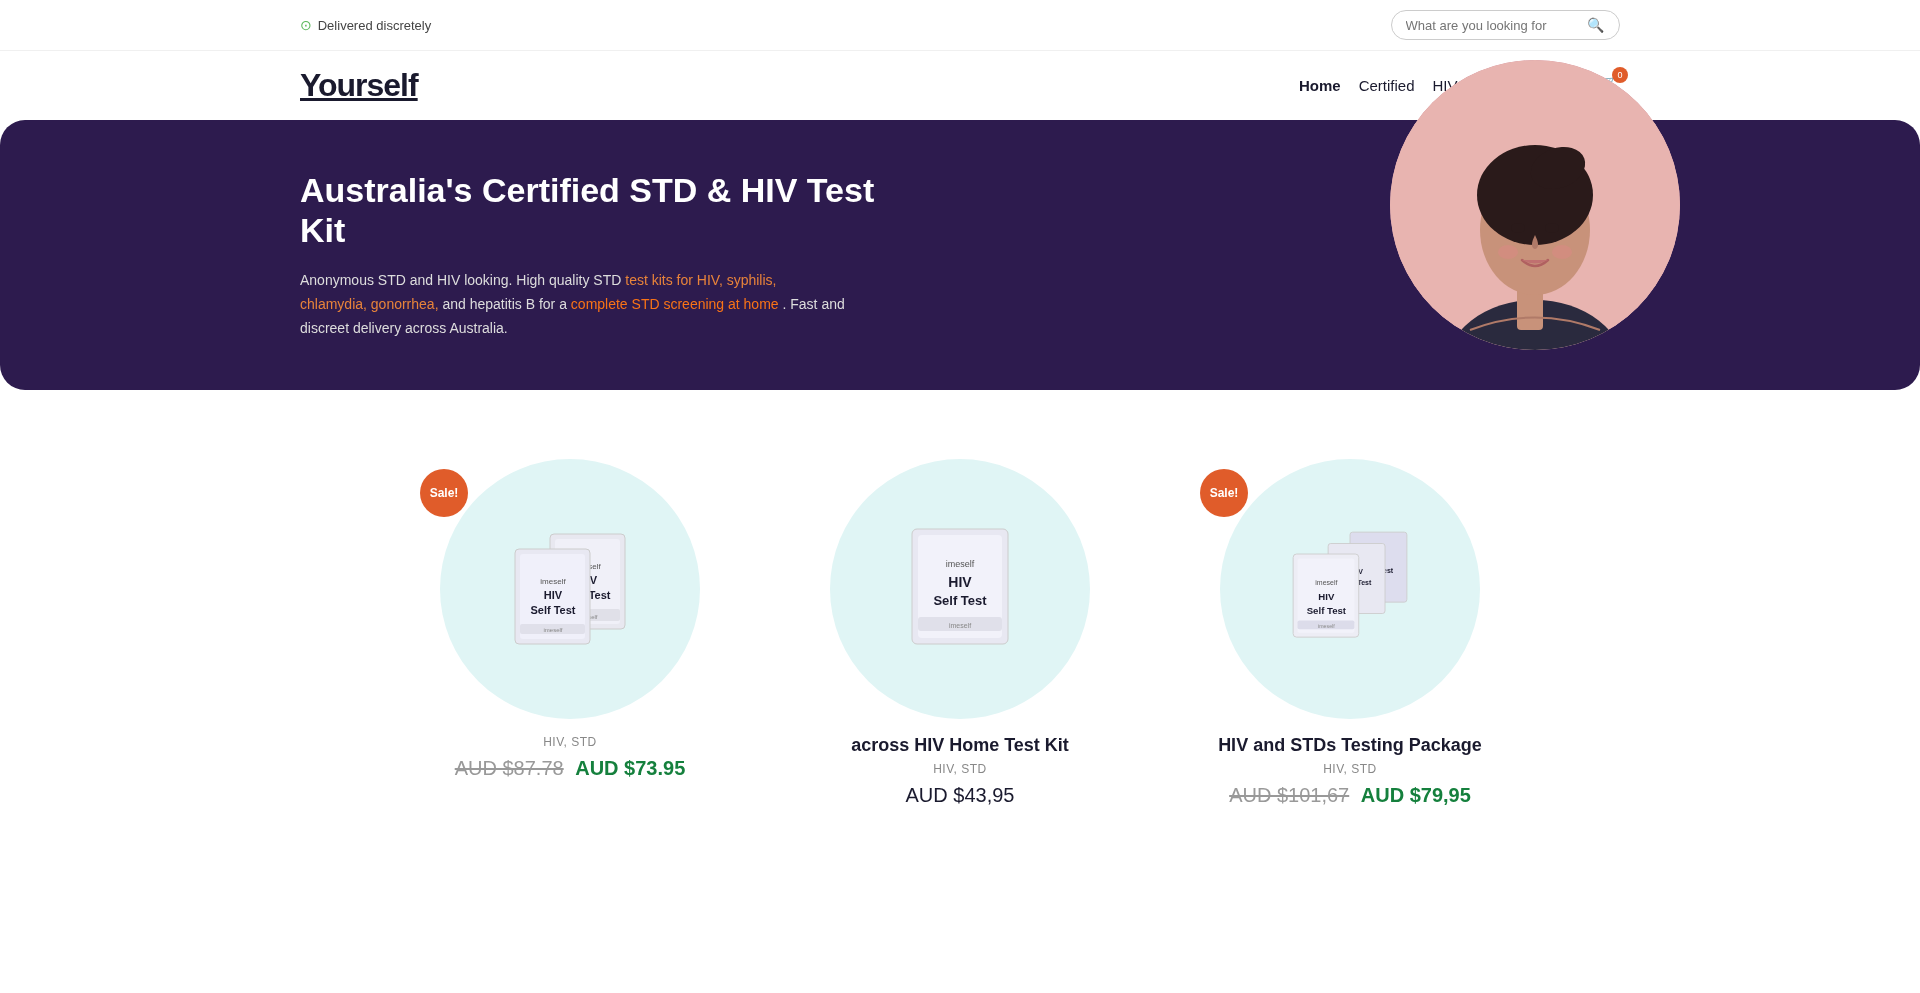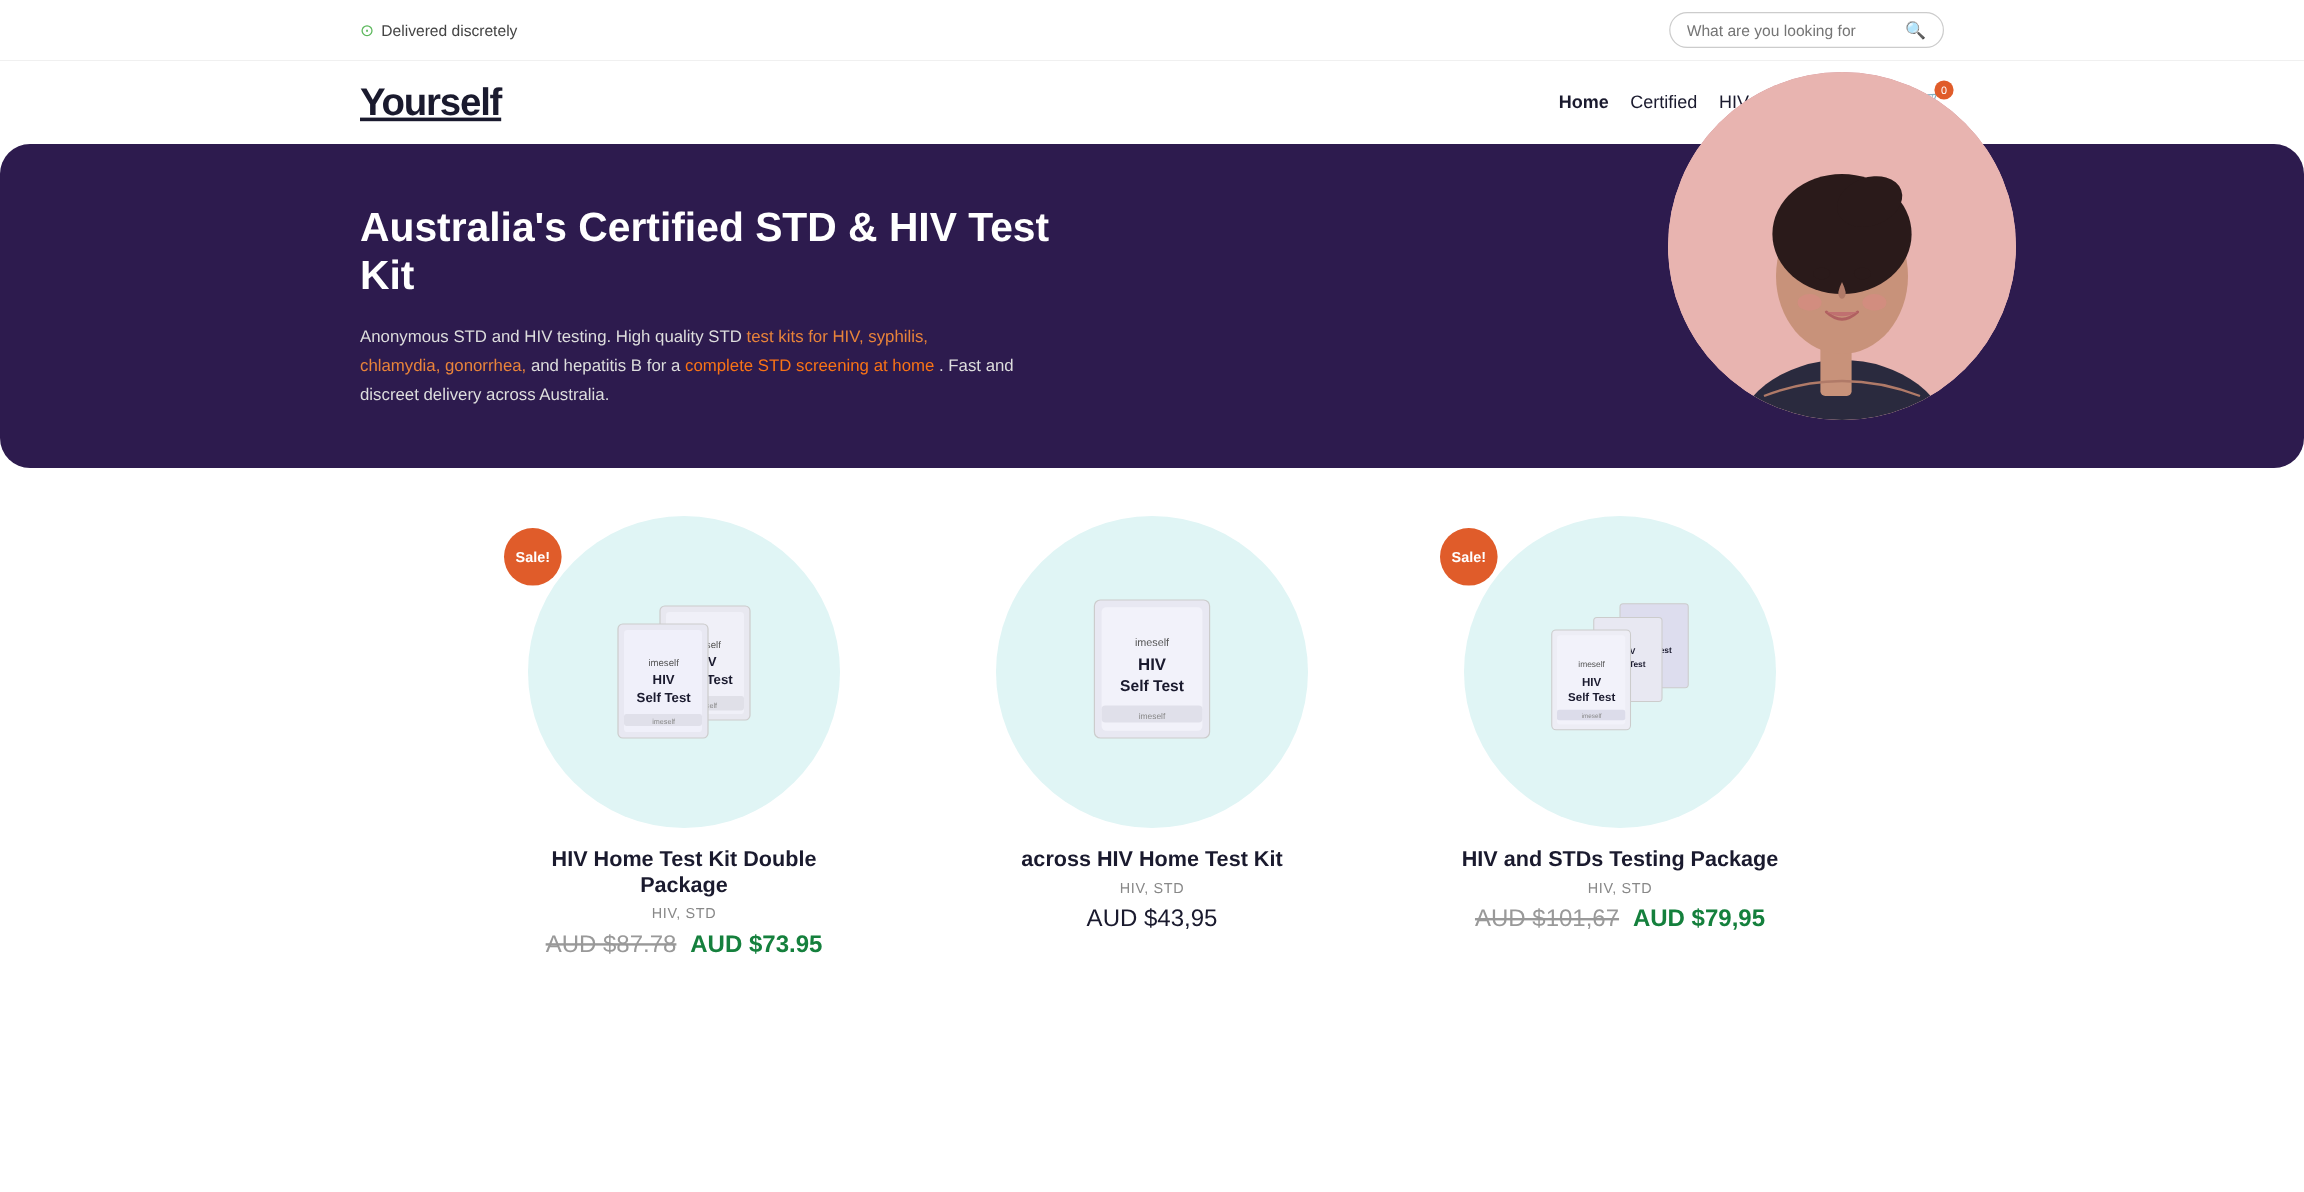--- a/index.html
+++ b/index.html
@@ -138,20 +138,21 @@
       overflow: hidden;
       display: flex;
       align-items: center;
       justify-content: center;
     }
 
     
     .products-section {
       padding: 40px 200px 60px 200px;
       background: #fff;
+      margin-top: 29px;
     }
     .products-grid {
       display: flex;
       gap: 30px;
       justify-content: center;
     }
     .product-card {
       flex: 1;
       max-width: 360px;
       display: flex;
@@ -265,21 +266,21 @@
         <span class="cart-badge">0</span>
       </div>
     </li>
   </ul>
 </nav>
 
 <section class="hero">
   <div class="hero-content">
     <h1 class="hero-title">Australia's Certified STD &amp; HIV Test Kit</h1>
     <p class="hero-desc">
-      <span>Anonymous STD and HIV testing. High quality STD </span>
+      <span>Anonymous STD and HIV looking. High quality STD </span>
       <a href="#" class="orange">test kits for HIV,</a>
       <a href="#" class="orange">syphilis,</a>
       <br>
       <a href="#" class="orange">chlamydia,</a>
       <a href="#" class="orange">gonorrhea,</a>
       <span> and hepatitis B for a </span>
       <a href="#" class="teal">complete STD screening at home</a>
       <span>. Fast and discreet delivery across Australia.</span>
     </p>
   </div>
@@ -343,24 +344,20 @@
             <rect x="15" y="40" width="75" height="95" rx="4" fill="#e8e8f2" stroke="#ccc" stroke-width="1"></rect>
             <rect x="20" y="45" width="65" height="85" rx="3" fill="#f0f0fa"></rect>
             <text x="53" y="75" text-anchor="middle" font-size="8" fill="#555" font-family="sans-serif">imeself</text>
             <text x="53" y="90" text-anchor="middle" font-size="11" fill="#1a1a2e" font-weight="bold" font-family="sans-serif">HIV</text>
             <text x="53" y="105" text-anchor="middle" font-size="11" fill="#1a1a2e" font-weight="bold" font-family="sans-serif">Self Test</text>
             <rect x="20" y="115" width="65" height="10" rx="2" fill="#e0e0ea"></rect>
             <text x="53" y="123" text-anchor="middle" font-size="6" fill="#888" font-family="sans-serif">imeself</text>
           </svg>
         </div>
       </div>
-      <div class="product-name">
-        <span>HIV Home Test Kit Double</span><br>
-        <span>Package</span>
-      </div>
       <div class="product-tags">HIV, STD</div>
       <div class="product-price">
         <span class="price-original">AUD $87.78</span>
         <span class="price-sale">AUD $73.95</span>
       </div>
     </div>
 
     <div class="product-card">
       <div class="product-image-wrap">
         <div class="product-circle">

